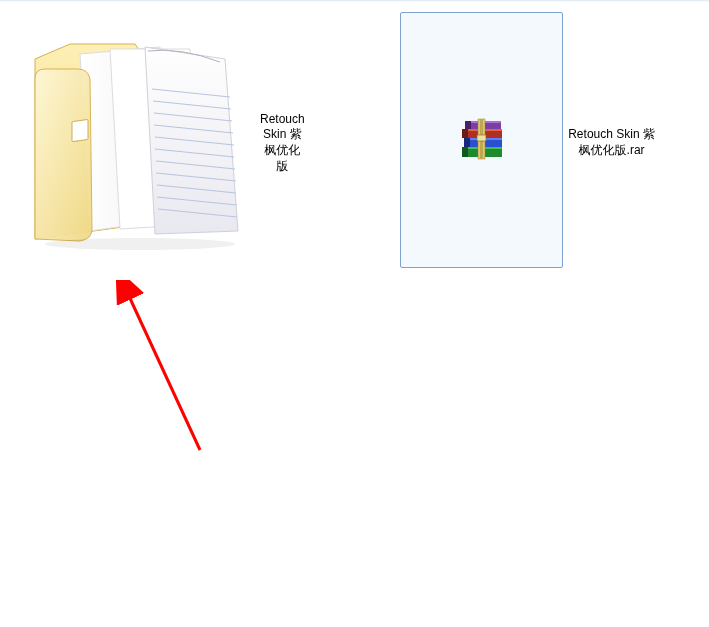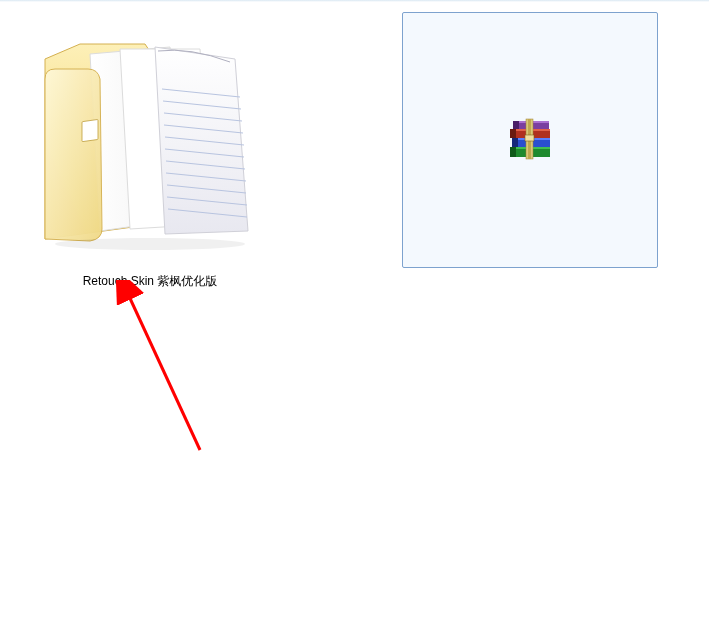--- a/index.html
+++ b/index.html
@@ -24,21 +24,21 @@
       top: 2px; left: 0; right: 0; bottom: 0;
       padding: 10px 20px;
     }
     .items-row {
       display: flex;
       gap: 120px;
       align-items: flex-start;
     }
     .file-item {
       display: flex;
-      flex-direction: column;
+      flex-direction: row;
       align-items: center;
       width: 260px;
       cursor: default;
     }
     .icon-wrap {
       width: 256px;
       height: 256px;
       display: flex;
       align-items: center;
       justify-content: center;
@@ -156,20 +156,21 @@
             <rect x="7" y="4" width="36" height="2" fill="#aa6fd0"></rect>
             <rect x="7" y="4" width="6" height="8" fill="#4a1f68"></rect>
 
             <rect x="20" y="2" width="7" height="40" fill="#d8c878" stroke="#a08030" stroke-width="0.5"></rect>
             <rect x="22" y="2" width="3" height="40" fill="#c0a850"></rect>
 
             <rect x="19" y="18" width="9" height="6" fill="#f0e0a0" stroke="#806020" stroke-width="0.6"></rect>
           </svg>
         </span>
       </div>
+      <div class="file-label">Retouch Skin  紫枫优化版.rar</div>
     </div>
 
   </div>
 </div>
 
 <svg class="arrow" width="120" height="180">
   <defs>
     <marker id="arrowhead" markerWidth="12" markerHeight="10" refX="2" refY="5" orient="auto">
       <polygon points="0 0, 12 5, 0 10" fill="#ff0000"></polygon>
     </marker>

